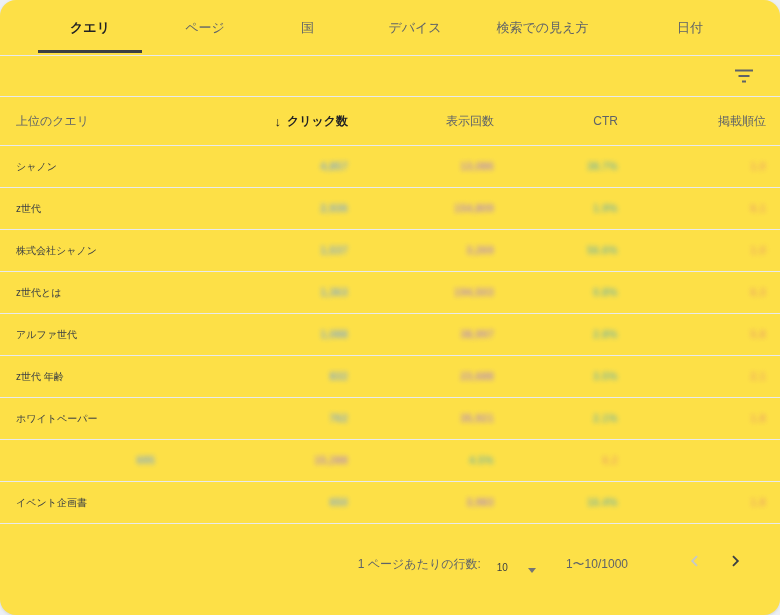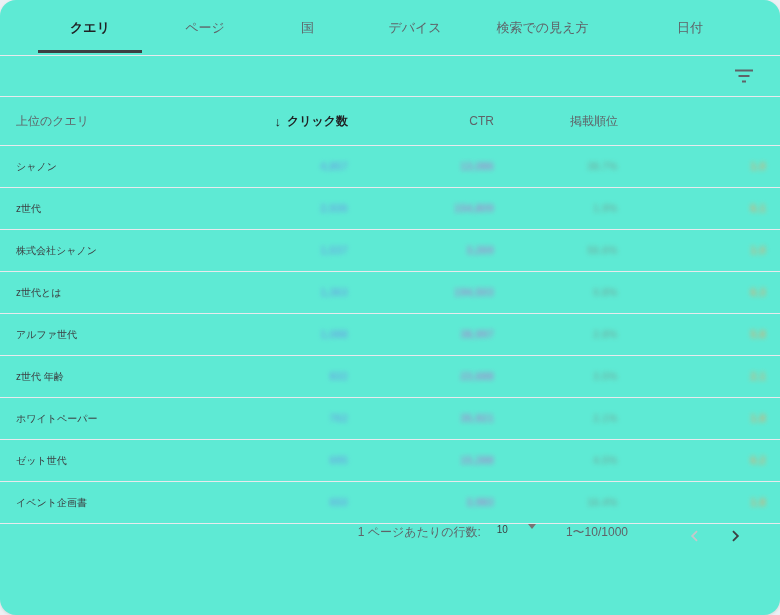--- a/index.html
+++ b/index.html
@@ -1,16 +1,16 @@
 <!DOCTYPE html>
 <html><head>
 <meta charset="utf-8">
 <style>
   html,body{margin:0;padding:0;background:#edf0f4;font-family:"Liberation Sans","DejaVu Sans",sans-serif;}
-  .card{position:relative;width:780px;height:615px;background:#5eead4;border-radius:16px;overflow:hidden;
+  .card{position:relative;width:780px;height:615px;background:#fde047;border-radius:16px;overflow:hidden;
         box-shadow:0 1px 3px rgba(60,64,67,.15);}
   
   .tabbar{display:flex;align-items:stretch;height:56px;padding-left:30px;border-bottom:1px solid #e8eaed;box-sizing:border-box;}
   .tab{position:relative;display:flex;align-items:center;justify-content:center;
        font-size:13px;color:#5f6368;cursor:pointer;box-sizing:border-box;}
   .tab:nth-child(1){width:120px}.tab:nth-child(2){width:110px}.tab:nth-child(3){width:95px}
   .tab:nth-child(4){width:120px}.tab:nth-child(5){width:135px}.tab:nth-child(6){width:160px}
   .tab.active{color:#202124;font-weight:700;}
   .tab.active::after{content:"";position:absolute;left:8px;right:8px;bottom:2px;height:3px;background:#3c4043;}
   
@@ -26,21 +26,21 @@
   .sort-arrow{font-weight:400;font-size:13px;color:#202124;}
   .trow{height:42px;border-bottom:1px solid #e8eaed;font-size:10px;color:#3c4043;cursor:pointer;}
   .trow .num{text-align:right;}
   .qcell{overflow:hidden;white-space:nowrap;text-overflow:ellipsis;padding-right:12px;}
   .val{display:inline-block;filter:blur(2.6px);opacity:.9;letter-spacing:.5px;font-weight:700;}
   .v-clicks{color:#6ba1e4;}
   .v-impr{color:#aa80cd;}
   .v-ctr{color:#6eb3a5;}
   .v-pos{color:#e9a365;}
   
-  .pager{display:flex;align-items:flex-start;justify-content:flex-end;height:49px;
+  .pager{display:flex;align-items:flex-end;justify-content:flex-end;height:49px;
          padding-right:32px;font-size:12px;color:#5f6368;box-sizing:border-box;}
   .pager .rpp-label{margin-right:16px;}
   .pager .rpp-value{color:#3c4043;font-size:10px;margin-right:20px;cursor:pointer;}
   .caret{width:0;height:0;border-left:4.5px solid transparent;border-right:4.5px solid transparent;
          border-top:5.5px solid #757575;margin-right:30px;cursor:pointer;}
   .range{margin-right:54px;}
   .navbtn{width:24px;height:24px;display:flex;align-items:center;justify-content:center;cursor:pointer;}
   .navbtn.prev{margin-right:18px;cursor:default;}
 </style>
 </head>
@@ -64,20 +64,21 @@
       </svg>
     </div>
   </div>
 
   <div class="grid thead">
     <div>上位のクエリ</div>
     <div class="num th-sorted">
       <span class="sort-arrow">↓</span>
       <span>クリック数</span>
     </div>
+    <div class="num">表示回数</div>
     <div class="num">CTR</div>
     <div class="num">掲載順位</div>
   </div>
 
   <div>
   <div class="grid trow">
     <div class="qcell">シャノン</div>
     <div class="num"><span class="val v-clicks">4,857</span></div>
     <div class="num"><span class="val v-impr">13,086</span></div>
     <div class="num"><span class="val v-ctr">38.7%</span></div>
@@ -127,21 +128,20 @@
 
   <div class="grid trow">
     <div class="qcell">ホワイトペーパー</div>
     <div class="num"><span class="val v-clicks">762</span></div>
     <div class="num"><span class="val v-impr">35,921</span></div>
     <div class="num"><span class="val v-ctr">2.1%</span></div>
     <div class="num"><span class="val v-pos">1.8</span></div>
   </div>
 
   <div class="grid trow">
-    <div class="qcell">ゼット世代</div>
     <div class="num"><span class="val v-clicks">695</span></div>
     <div class="num"><span class="val v-impr">15,288</span></div>
     <div class="num"><span class="val v-ctr">4.5%</span></div>
     <div class="num"><span class="val v-pos">6.2</span></div>
   </div>
 
   <div class="grid trow">
     <div class="qcell">イベント企画書</div>
     <div class="num"><span class="val v-clicks">650</span></div>
     <div class="num"><span class="val v-impr">3,983</span></div>

